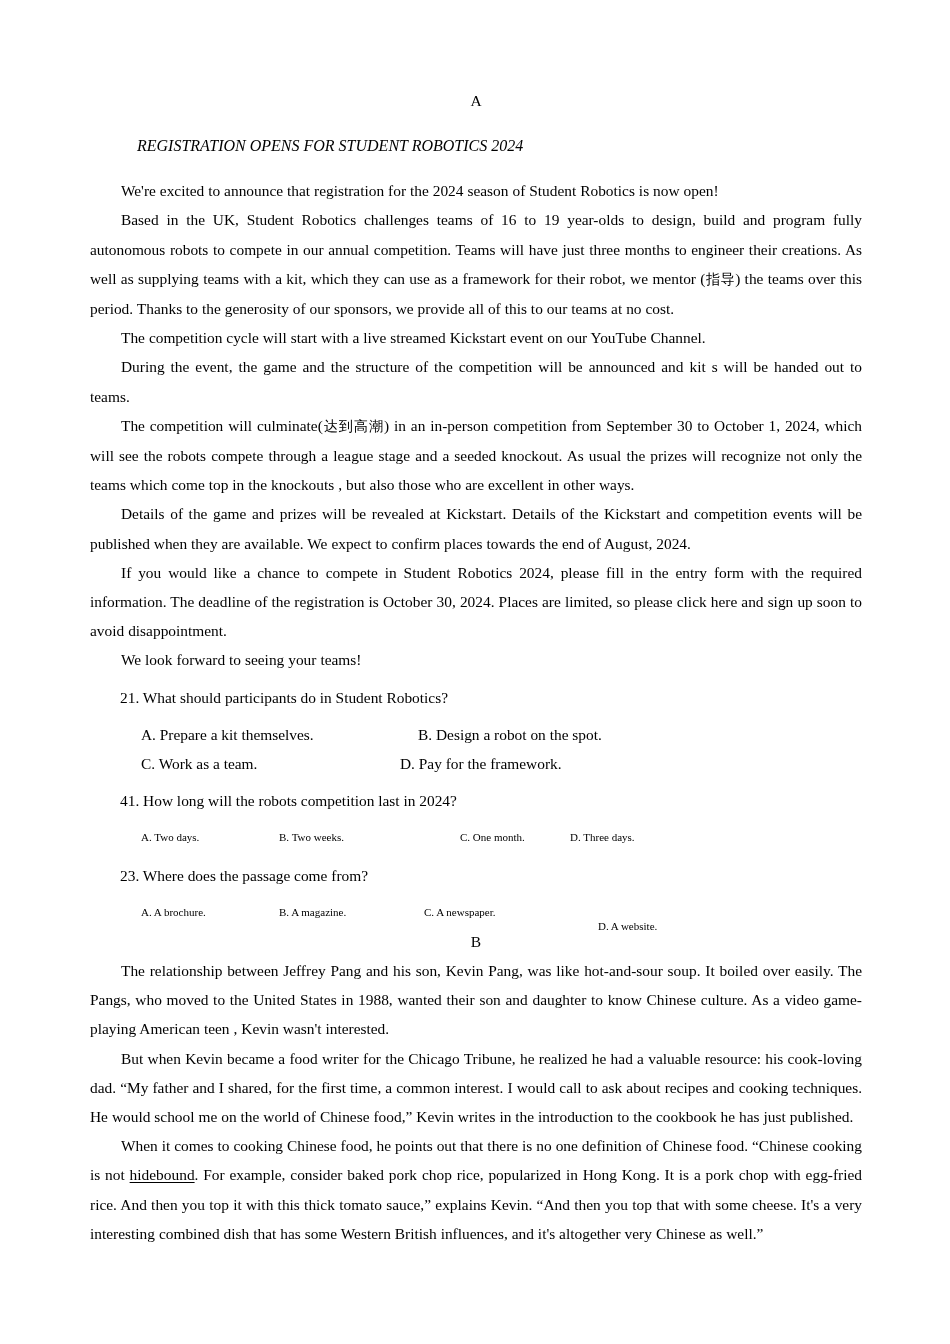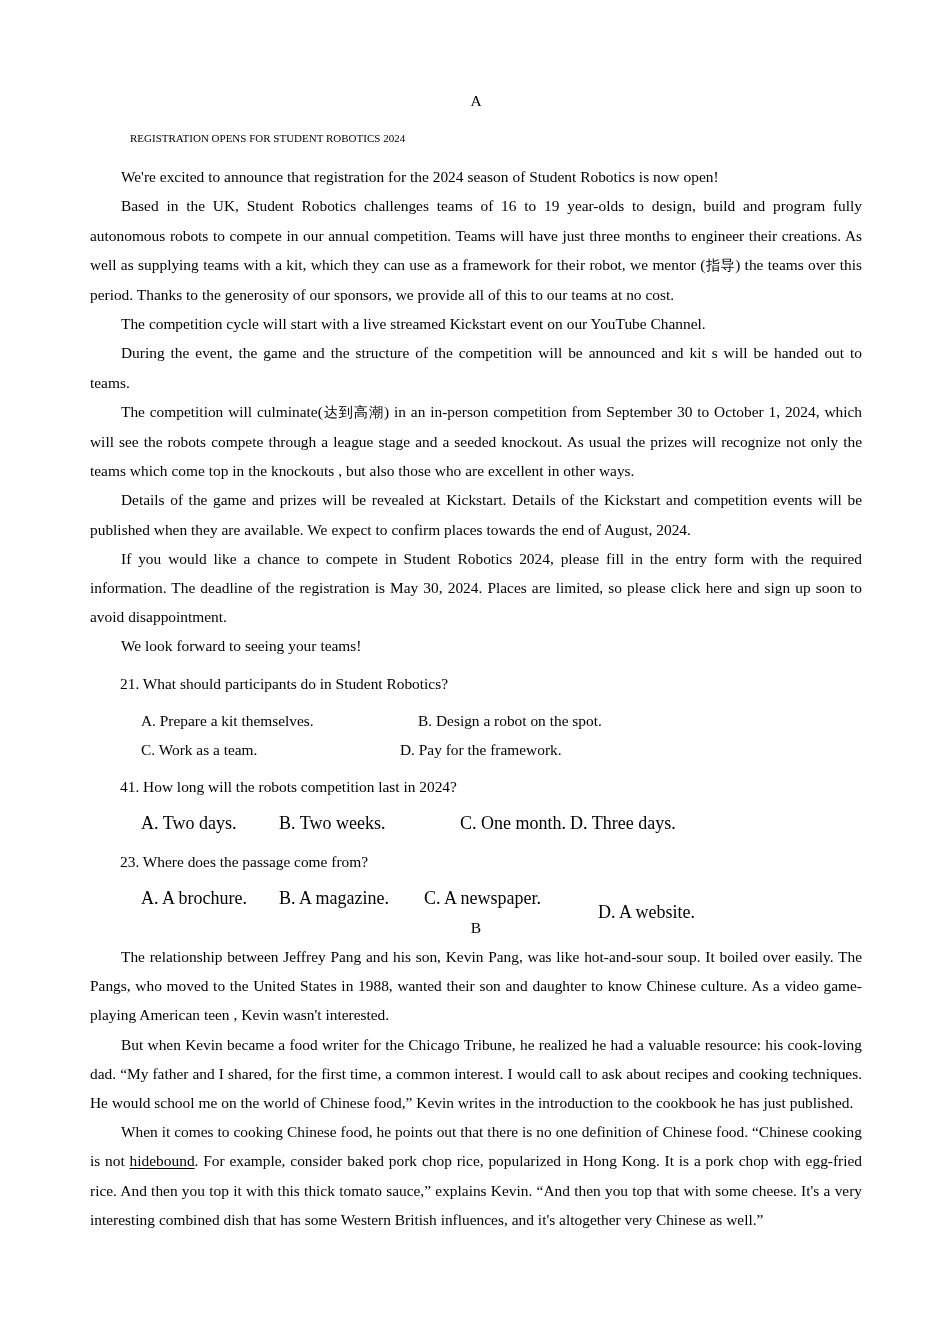--- a/index.html
+++ b/index.html
@@ -34,25 +34,26 @@
     margin: 0;
     font-size: 15.4px;
     line-height: 29.2px;
     text-align: justify;
     text-justify: inter-word;
     text-indent: 31px;
     hyphens: none;
     word-spacing: 0.1px;
   }
   p.title-line {
-    margin: 9px;
-    font-size: 11px;
+    margin: 16px;
+    font-size: 16px;
     line-height: 29.2px;
     text-align: left;
     text-indent: 31px;
+    font-style: italic;
   }
   .cn { font-family: "DejaVu Sans", sans-serif; font-size: 14.2px; }
   .uline { text-decoration: underline; text-underline-offset: 2px; }
   
   .q-stem {
     margin: 8px;
     font-size: 15.4px;
     line-height: 29.2px;
     text-indent: 22px;
   }
@@ -60,21 +61,21 @@
     margin: 0;
     font-size: 15.4px;
     line-height: 29.2px;
     position: relative;
     height: 29.2px;
     font-family: Liberation Serif, serif;
   }
   .opt-grid2 > span { position: absolute; top: 0; }
   .opt-grid4 {
     margin: 0;
-    font-size: 18px;
+    font-size: 11px;
     line-height: 29.2px;
     position: relative;
     height: 29.2px;
   }
   .opt-grid4 > span { position: absolute; top: 0; }
 </style>
 </head>
 <body>
 
 <div id="page">
@@ -92,21 +93,21 @@
     <p class="para"><span>Based in the UK, Student Robotics challenges teams of 16 to 19 year-olds to design, build and program fully autonomous robots to compete in our annual competition. Teams will have just three months to engineer their creations. As well as supplying teams with a kit, which they can use as a framework for their robot, we mentor (</span><span class="cn">指导</span><span>) the teams over this period. Thanks to the generosity of our sponsors, we provide all of this to our teams at no cost.</span></p>
 
     <p class="para">The competition cycle will start with a live streamed Kickstart event on our YouTube Channel.</p>
 
     <p class="para">During the event, the game and the structure of the competition will be announced and kit s will be handed out to teams.</p>
 
     <p class="para"><span>The competition will culminate(</span><span class="cn">达到高潮</span><span>) in an in-person competition from September 30 to October 1, 2024, which will see the robots compete through a league stage and a seeded knockout. As usual the prizes will recognize not only the teams which come top in the knockouts , but also those who are excellent in other ways.</span></p>
 
     <p class="para">Details of the game and prizes will be revealed at Kickstart. Details of the Kickstart and competition events will be published when they are available. We expect to confirm places towards the end of August, 2024.</p>
 
-    <p class="para">If you would like a chance to compete in Student Robotics 2024, please fill in the entry form with the required information. The deadline of the registration is May 30, 2024. Places are limited, so please click here and sign up soon to avoid disappointment.</p>
+    <p class="para">If you would like a chance to compete in Student Robotics 2024, please fill in the entry form with the required information. The deadline of the registration is October 30, 2024. Places are limited, so please click here and sign up soon to avoid disappointment.</p>
 
     <p class="para">We look forward to seeing your teams!</p>
   </div>
 
   <div>
     <p class="q-stem">21. What should participants do in Student Robotics?</p>
     <p class="opt-grid2">
       <span style="left:51px;">A. Prepare a kit themselves.</span>
       <span style="left:328px;">B. Design a robot on the spot.</span>
     </p>

